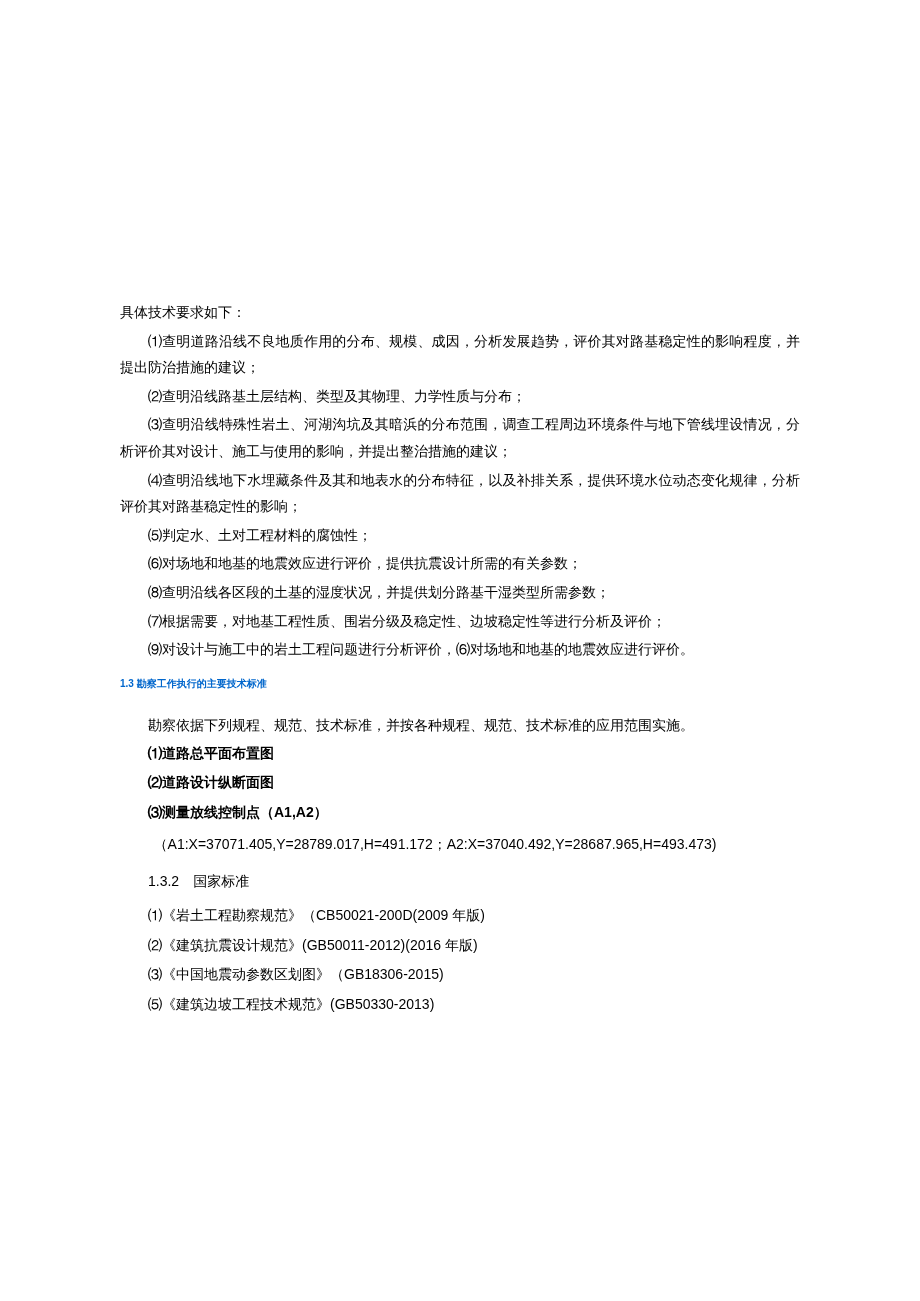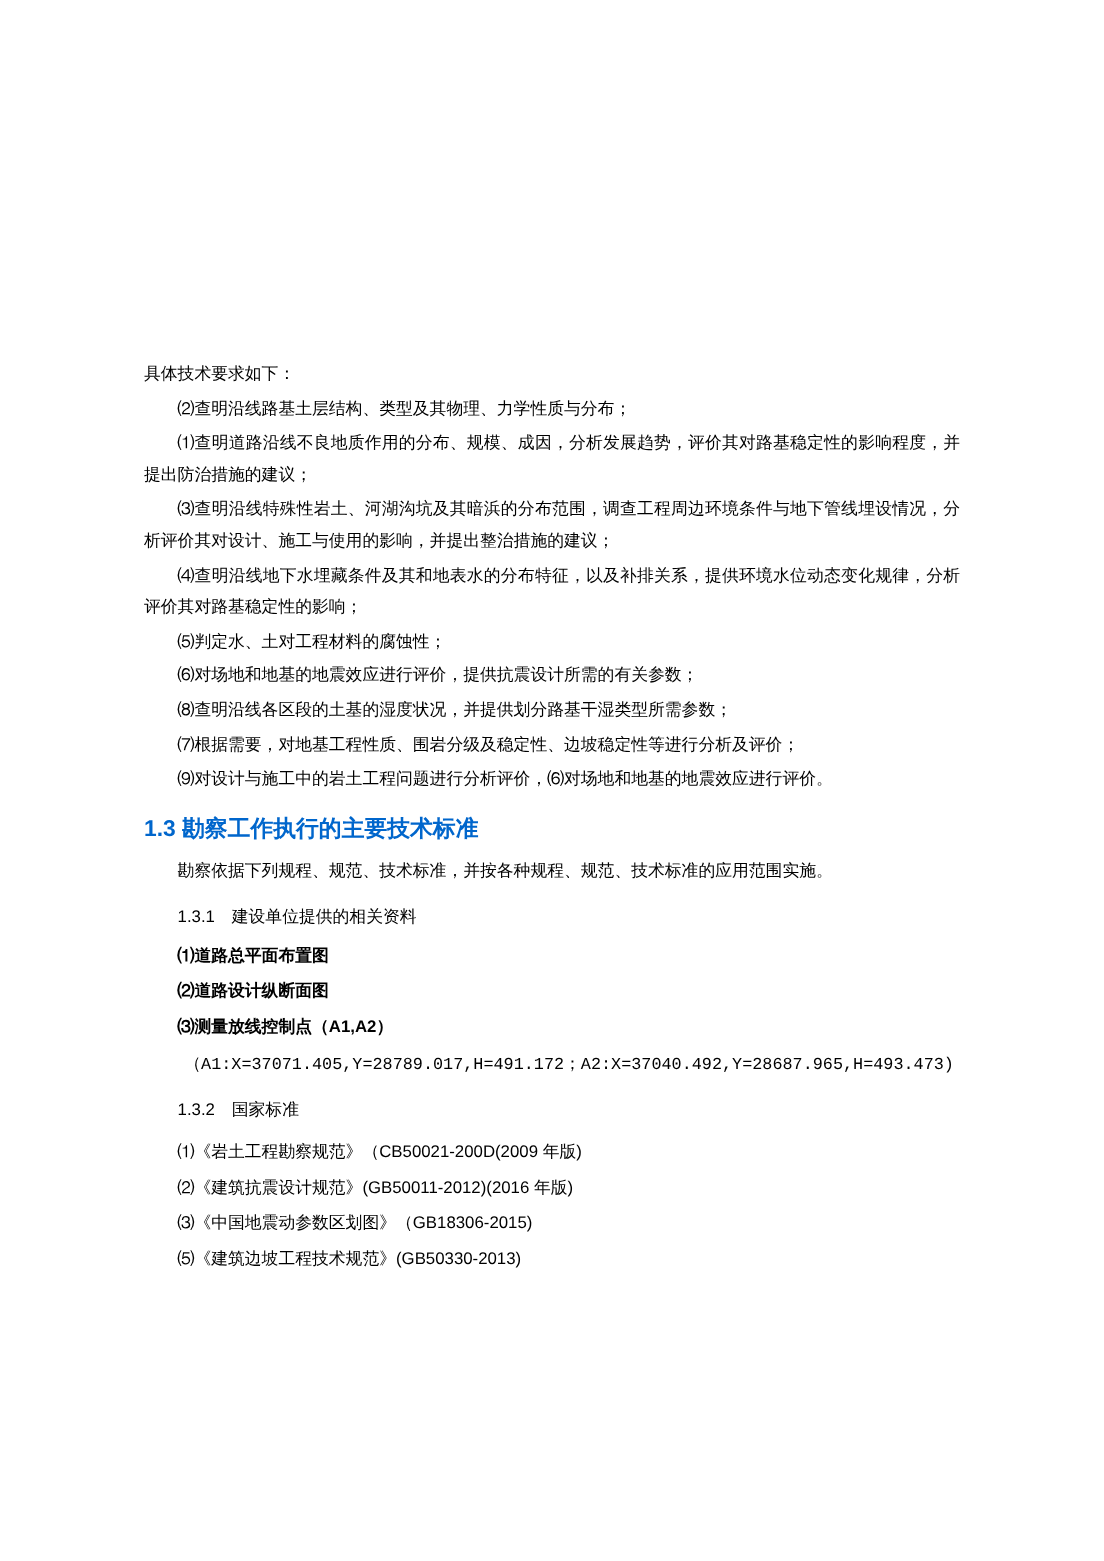--- a/index.html
+++ b/index.html
@@ -27,23 +27,23 @@
       margin-top: 20px;
     }
     .para-indented {
       text-align: justify;
       text-indent: 2em;
       margin-bottom: 2px;
     }
     .section-title {
       color: #0066cc;
       font-weight: bold;
-      font-size: 19px;
+      font-size: 10px;
       margin-top: 10px;
-      margin-bottom: 4px;
+      margin-bottom: 20px;
       font-family: "Microsoft YaHei", "SimHei", sans-serif;
     }
     .subsection-title {
       font-size: 14px;
       margin-top: 10px;
       margin-bottom: 8px;
       text-indent: 2em;
       font-family: "Microsoft YaHei", "SimHei", sans-serif;
     }
     .list-item {
@@ -52,48 +52,47 @@
       font-weight: bold;
     }
     .sub-list-item {
       text-indent: 2em;
       margin-bottom: 3px;
     }
     .coord-line {
       text-indent: 2.4em;
       margin-top: 6px;
       margin-bottom: 8px;
-      font-family: Liberation Mono, monospace;
+      font-family: Liberation Sans, sans-serif;
     }
     .mixed-font {
       font-family: Arial, "SimSun", sans-serif;
     }
   </style>
 </head>
 <body>
 
 <div class="content">
 
   <p class="para">具体技术要求如下：</p>
 
+  <p class="para-indented">⑴查明道路沿线不良地质作用的分布、规模、成因，分析发展趋势，评价其对路基稳定性的影响程度，并提出防治措施的建议；</p>
   <p class="para-indented">⑵查明沿线路基土层结构、类型及其物理、力学性质与分布；</p>
-  <p class="para-indented">⑴查明道路沿线不良地质作用的分布、规模、成因，分析发展趋势，评价其对路基稳定性的影响程度，并提出防治措施的建议；</p>
   <p class="para-indented">⑶查明沿线特殊性岩土、河湖沟坑及其暗浜的分布范围，调查工程周边环境条件与地下管线埋设情况，分析评价其对设计、施工与使用的影响，并提出整治措施的建议；</p>
   <p class="para-indented">⑷查明沿线地下水埋藏条件及其和地表水的分布特征，以及补排关系，提供环境水位动态变化规律，分析评价其对路基稳定性的影响；</p>
   <p class="para-indented">⑸判定水、土对工程材料的腐蚀性；</p>
   <p class="para-indented">⑹对场地和地基的地震效应进行评价，提供抗震设计所需的有关参数；</p>
   <p class="para-indented">⑻查明沿线各区段的土基的湿度状况，并提供划分路基干湿类型所需参数；</p>
   <p class="para-indented">⑺根据需要，对地基工程性质、围岩分级及稳定性、边坡稳定性等进行分析及评价；</p>
   <p class="para-indented">⑼对设计与施工中的岩土工程问题进行分析评价，⑹对场地和地基的地震效应进行评价。</p>
 
   <p class="section-title">1.3 勘察工作执行的主要技术标准</p>
 
   <p class="para-indented">勘察依据下列规程、规范、技术标准，并按各种规程、规范、技术标准的应用范围实施。</p>
 
-  <p class="subsection-title mixed-font">1.3.1　建设单位提供的相关资料</p>
 
   <p class="list-item">⑴道路总平面布置图</p>
   <p class="list-item">⑵道路设计纵断面图</p>
   <p class="list-item mixed-font">⑶测量放线控制点（A1,A2）</p>
 
   <p class="coord-line">（A1:X=37071.405,Y=28789.017,H=491.172；A2:X=37040.492,Y=28687.965,H=493.473)</p>
 
   <p class="subsection-title mixed-font">1.3.2　国家标准</p>
 
   <p class="sub-list-item mixed-font">⑴《岩土工程勘察规范》（CB50021-200D(2009 年版)</p>

